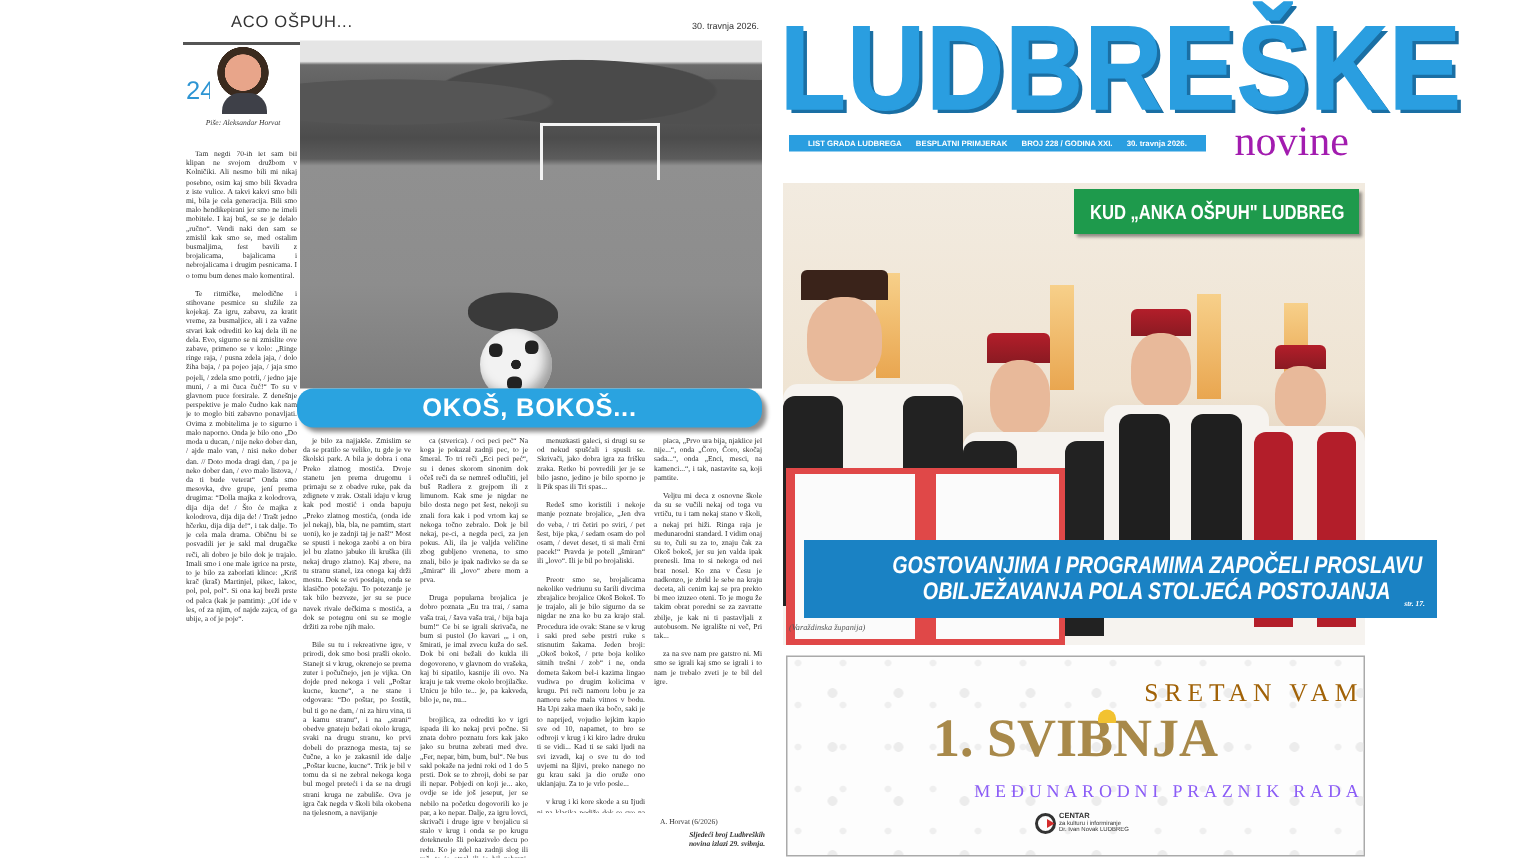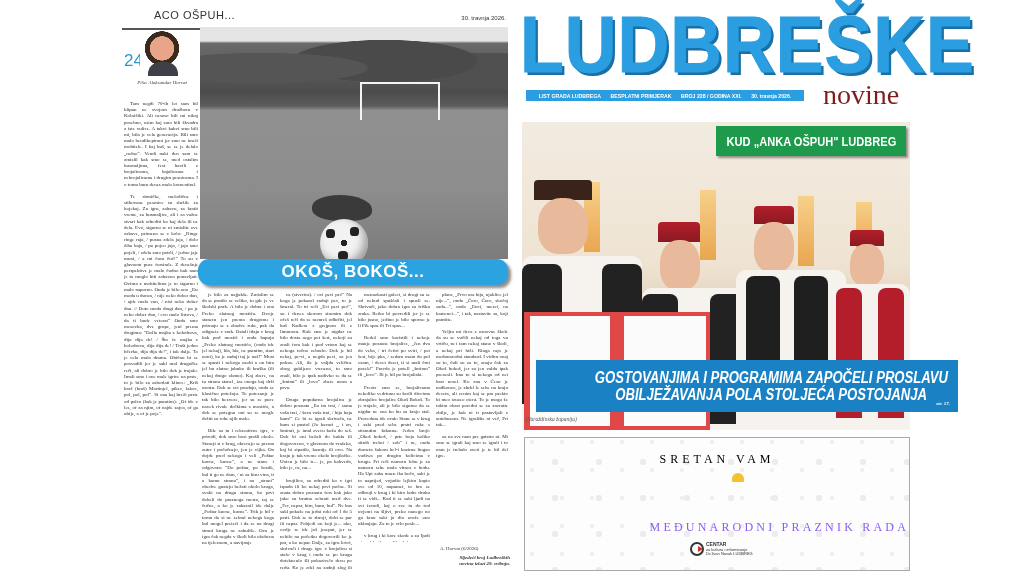--- a/index.html
+++ b/index.html
@@ -23,40 +23,40 @@
   .ball .p2{position:absolute;left:30px;top:8px;width:9px;height:9px;background:#222;border-radius:40%;}
   .ball .p3{position:absolute;left:18px;top:32px;width:10px;height:9px;background:#222;border-radius:40%;}
   .pigeon{position:absolute;left:112px;top:168px;width:60px;height:26px;background:#3a3a3a;border-radius:50% 60% 40% 50%;}
   .title-bar{left:198px;top:259px;width:310px;height:26px;background:#2aa3e0;box-shadow:3px 3px 3px rgba(0,0,0,0.45);display:flex;align-items:center;justify-content:center;border-radius:11px;}
   .title-bar span{font-family:"Liberation Sans",sans-serif;font-weight:bold;font-size:17px;color:#fff;letter-spacing:0.5px;}
   
   .masthead{left:520px;top:10px;width:395px;height:78px;}
   .masthead-title{position:absolute;left:0;top:-6px;font-family:"Liberation Sans",sans-serif;font-weight:bold;font-size:78px;letter-spacing:1px;color:#2a9ee0;line-height:80px;transform:scaleX(0.92) scaleY(1.02);transform-origin:left top;text-shadow:3px 3px 0 #1a6fa4;-webkit-text-stroke:1px #2a9ee0;}
   .info-strip{left:526px;top:90px;width:278px;height:11px;background:#2a9ee0;display:flex;align-items:center;justify-content:space-around;padding:0 8px;box-sizing:border-box;}
   .info-strip span{font-family:"Liberation Sans",sans-serif;font-weight:bold;font-size:5.2px;color:#fff;white-space:nowrap;}
-  .novine{left:823px;top:80px;font-family:"Liberation Serif",serif;font-size:28px;color:#7f1d1d;line-height:30px;}
+  .novine{left:823px;top:80px;font-family:"Liberation Serif",serif;font-size:28px;color:#a21caf;line-height:30px;}
   .main-photo{left:522px;top:122px;width:388px;height:308px;overflow:hidden;background:linear-gradient(180deg,#f2ebe0 0,#efe4d3 45%,#c8a78a 100%);}
   .main-photo .win{position:absolute;width:16px;height:70px;background:linear-gradient(#f7d08a,#e9a650);}
   .person{position:absolute;}
   .person .head{position:absolute;border-radius:45% 45% 40% 40%;background:#e8b99a;}
   .person .hat{position:absolute;border-radius:4px 4px 0 0;}
   .person .vest{position:absolute;border-radius:8px 8px 0 0;}
   .person .shirt{position:absolute;background:#f6f3ef;border-radius:10px 10px 0 0;}
   .kud-label{left:716px;top:126px;width:190px;height:30px;background:#1e9a4c;box-shadow:2px 2px 2px rgba(0,0,0,0.4);display:flex;align-items:center;justify-content:center;}
   .kud-label span{font-family:"Liberation Sans",sans-serif;font-weight:bold;font-size:13.5px;color:#fff;transform:scaleX(0.82);white-space:nowrap;}
   .board{left:524px;top:312px;width:186px;height:118px;background:#e04848;}
   .board .paper1{position:absolute;left:6px;top:4px;width:80px;height:110px;background:#fbfbfb;}
   .board .paper2{position:absolute;left:100px;top:4px;width:82px;height:110px;background:#fbfbfb;}
   .board-cap{left:526px;top:416px;font-size:5.5px;font-style:italic;color:#555;}
   .headline-box{left:536px;top:360px;width:374px;height:52px;background:#1a82c4;display:flex;flex-direction:column;align-items:center;justify-content:center;padding-left:48px;}
   .headline-box .l{font-family:"Liberation Sans",sans-serif;font-weight:bold;font-style:italic;font-size:16px;color:#fff;line-height:17px;white-space:nowrap;transform:scaleX(0.82);}
   .headline-box .ref{position:absolute;right:8px;bottom:6px;font-size:5px;font-style:italic;font-weight:bold;color:#fff;}
   .ad-box{left:524px;top:437px;width:386px;height:134px;border:1px solid #aaa;background:#fdfdfd;overflow:hidden;box-sizing:border-box;}
   .ad-box .pattern{position:absolute;inset:0;background-image:radial-gradient(circle,#ececec 0 3px,transparent 3.5px),radial-gradient(circle,#efefef 0 2px,transparent 2.5px);background-size:44px 36px,30px 28px;background-position:8px 6px,22px 18px;}
-  .ad-top{position:absolute;left:0;width:100%;top:14px;text-align:center;font-family:"Liberation Serif",serif;font-size:12px;letter-spacing:4px;color:#000000;}
+  .ad-top{position:absolute;left:0;width:100%;top:14px;text-align:right;font-family:"Liberation Serif",serif;font-size:17px;letter-spacing:4px;color:#a16207;}
   .ad-big{position:absolute;left:0;width:100%;top:34px;text-align:center;font-family:"Liberation Serif",serif;font-weight:bold;font-size:36px;color:#a8894a;line-height:40px;}
   .ad-helmet{position:absolute;left:207px;top:35px;width:12px;height:9px;background:#f2c230;border-radius:6px 6px 1px 1px;}
   .ad-sub{position:absolute;left:0;width:100%;top:82px;text-align:right;font-family:"Liberation Serif",serif;font-size:12px;letter-spacing:3.2px;color:#8b5cf6;}
   .ad-logo{position:absolute;left:165px;top:104px;display:flex;align-items:center;gap:2px;}
   .ad-logo .c{width:14px;height:14px;border-radius:50%;border:2px solid #333;box-sizing:border-box;position:relative;}
   .ad-logo .c::after{content:"";position:absolute;left:6px;top:2px;border-left:5px solid #d32b2b;border-top:3px solid transparent;border-bottom:3px solid transparent;}
   .ad-logo .t{font-family:"Liberation Sans",sans-serif;font-size:4px;line-height:4.5px;color:#333;}
   .ad-logo .t b{font-size:5px;}
 </style>
 </head>
@@ -178,20 +178,21 @@
 
 <div class="abs headline-box">
   <span class="l">GOSTOVANJIMA I PROGRAMIMA ZAPOČELI PROSLAVU</span>
   <span class="l">OBILJEŽAVANJA POLA STOLJEĆA POSTOJANJA</span>
   <span class="ref">str. 17.</span>
 </div>
 
 <div class="abs ad-box">
   <div class="pattern"></div>
   <div class="ad-top">SRETAN VAM</div>
+  <div class="ad-big">1. SVIBNJA</div>
   <div class="ad-helmet"></div>
   <div class="ad-sub">MEĐUNARODNI PRAZNIK RADA</div>
   <div class="ad-logo">
     <div class="c"></div>
     <div class="t">
       <b>CENTAR</b><br>
       <span>za kulturu i informiranje</span><br>
       <span>Dr. Ivan Novak LUDBREG</span>
     </div>
   </div>

